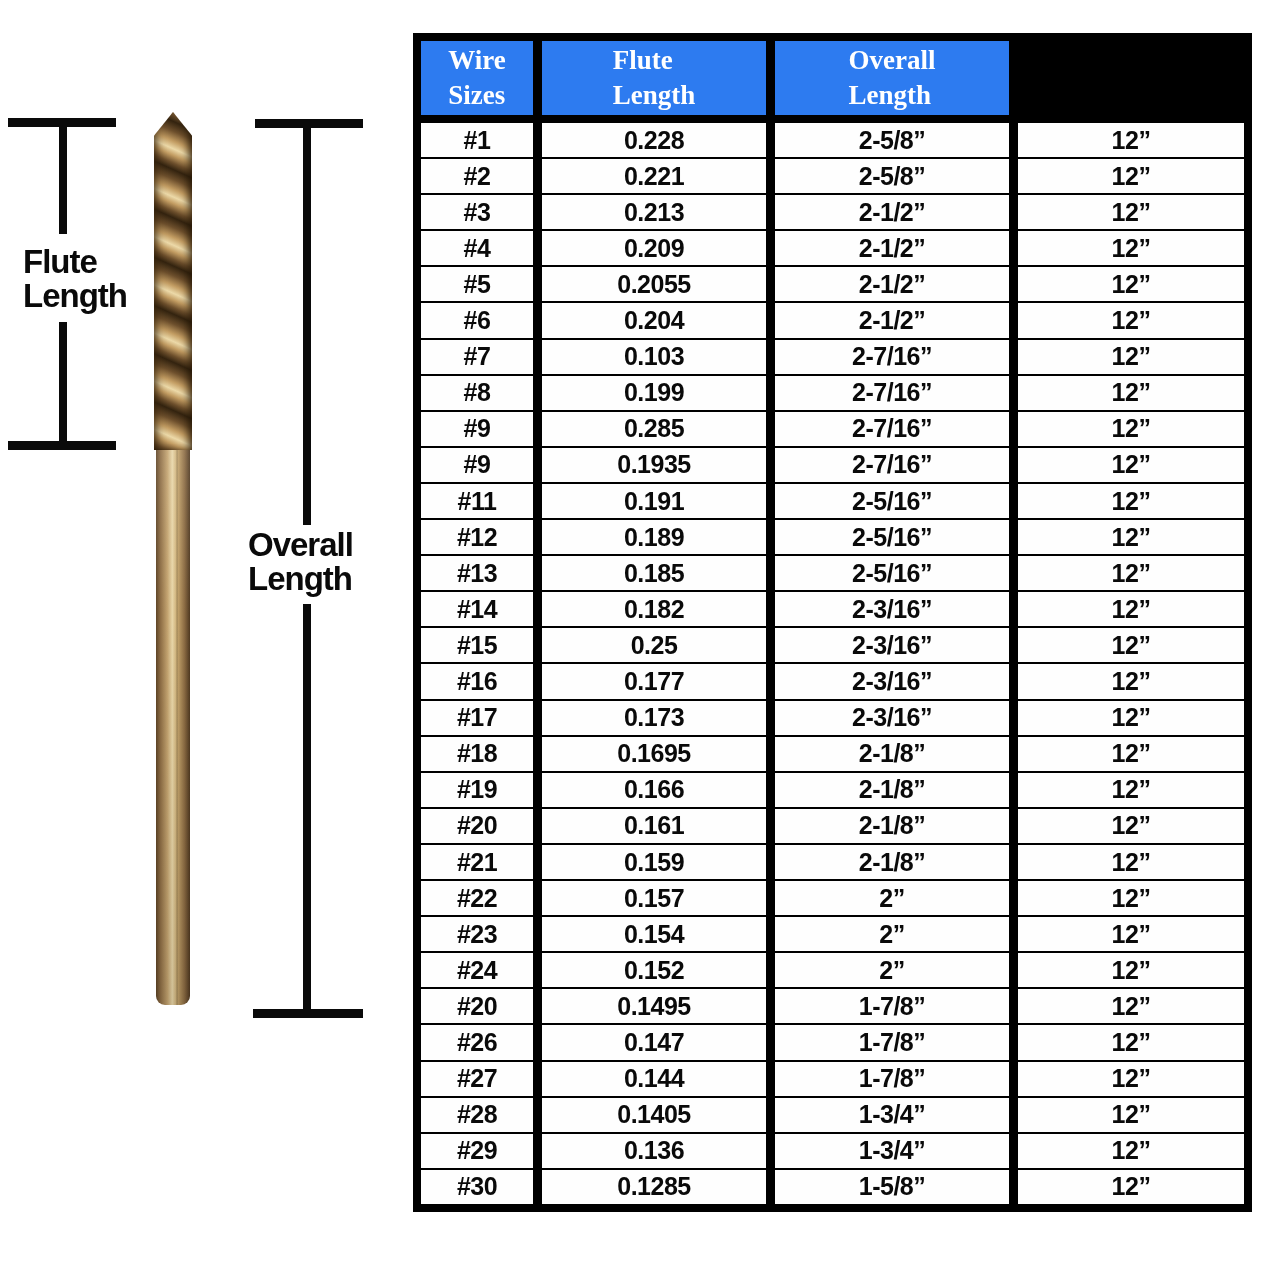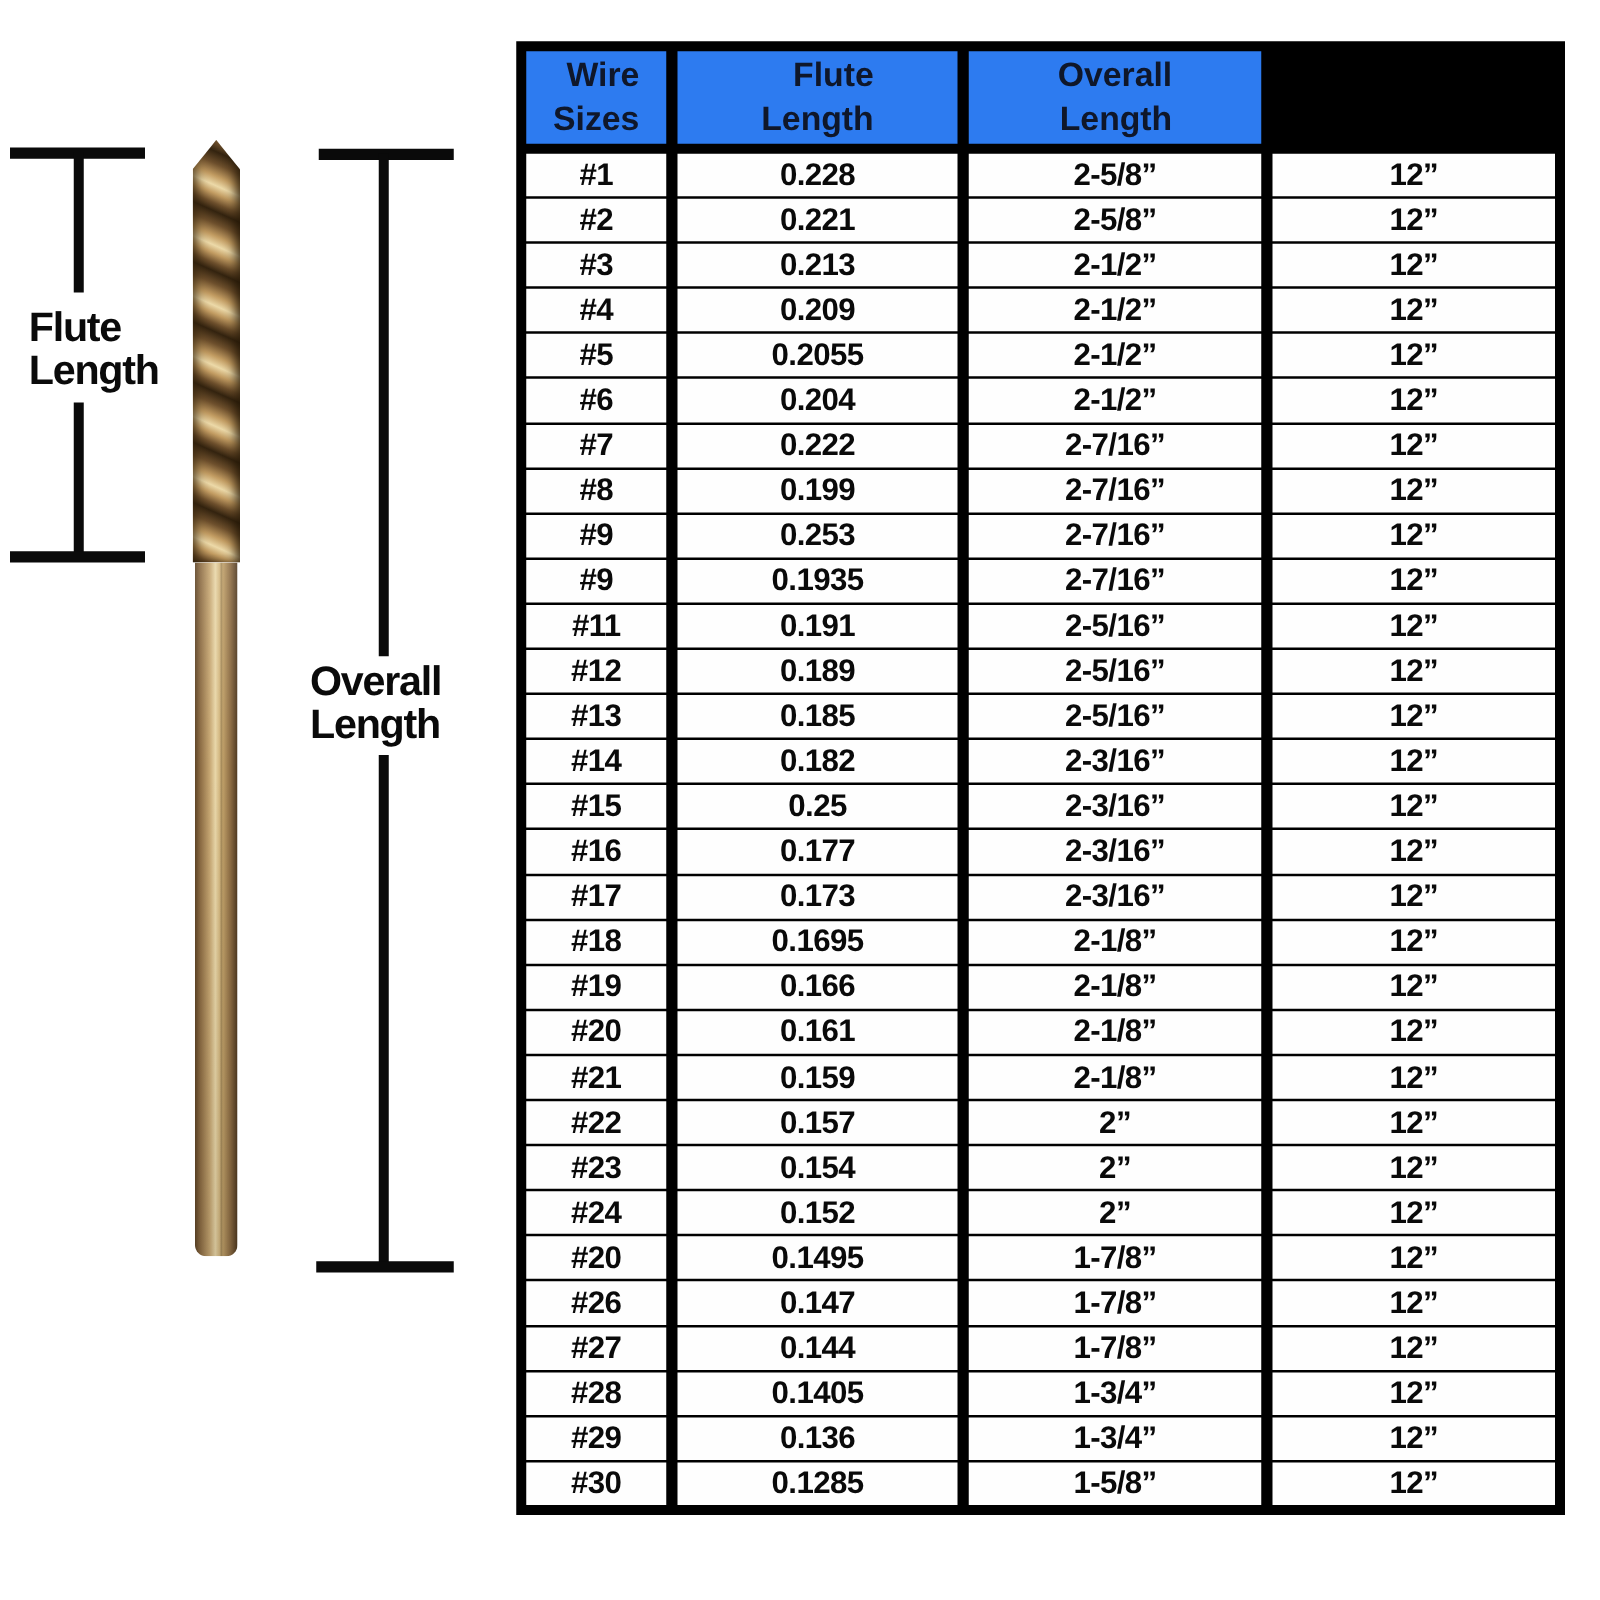--- a/index.html
+++ b/index.html
@@ -37,23 +37,23 @@
   .tbl {
     position:absolute; left:413px; top:33px; width:839px; height:1179px;
     box-sizing:border-box; background:#000000; padding:8px;
     display:flex; flex-direction:column;
   }
   .thead {
     display:grid; grid-template-columns:112px 224px 234px 1fr;
     column-gap:9px; height:74px; flex:0 0 auto;
   }
   .hc {
-    background:#2d7bf0; color:#0f172a; font-weight:bold; font-size:27px;
+    background:#2d7bf0; color:#ffffff; font-weight:bold; font-size:27px;
     line-height:1.3; display:flex; align-items:center; justify-content:center;
-    text-align:right; white-space:pre-line; letter-spacing:0px;
+    text-align:left; white-space:pre-line; letter-spacing:0px;font-family:Liberation Serif, serif;
   }
   .tbody {
     flex:1 1 auto; margin-top:8px;
     display:grid; grid-template-columns:112px 224px 234px 1fr;
     grid-auto-rows:1fr; column-gap:9px; row-gap:2px;
   }
   .trow { display:contents; }
   .c {
     background:#fefefe; color:#0a0a0a; font-weight:bold; font-size:25px;
     letter-spacing:-0.5px; display:flex; align-items:center; justify-content:center;
@@ -125,33 +125,33 @@
         <div class="c">12”</div>
       </div>
       <div class="trow">
         <div class="c">#6</div>
         <div class="c">0.204</div>
         <div class="c">2-1/2”</div>
         <div class="c">12”</div>
       </div>
       <div class="trow">
         <div class="c">#7</div>
-        <div class="c">0.222</div>
+        <div class="c">0.103</div>
         <div class="c">2-7/16”</div>
         <div class="c">12”</div>
       </div>
       <div class="trow">
         <div class="c">#8</div>
         <div class="c">0.199</div>
         <div class="c">2-7/16”</div>
         <div class="c">12”</div>
       </div>
       <div class="trow">
         <div class="c">#9</div>
-        <div class="c">0.253</div>
+        <div class="c">0.285</div>
         <div class="c">2-7/16”</div>
         <div class="c">12”</div>
       </div>
       <div class="trow">
         <div class="c">#9</div>
         <div class="c">0.1935</div>
         <div class="c">2-7/16”</div>
         <div class="c">12”</div>
       </div>
       <div class="trow">

